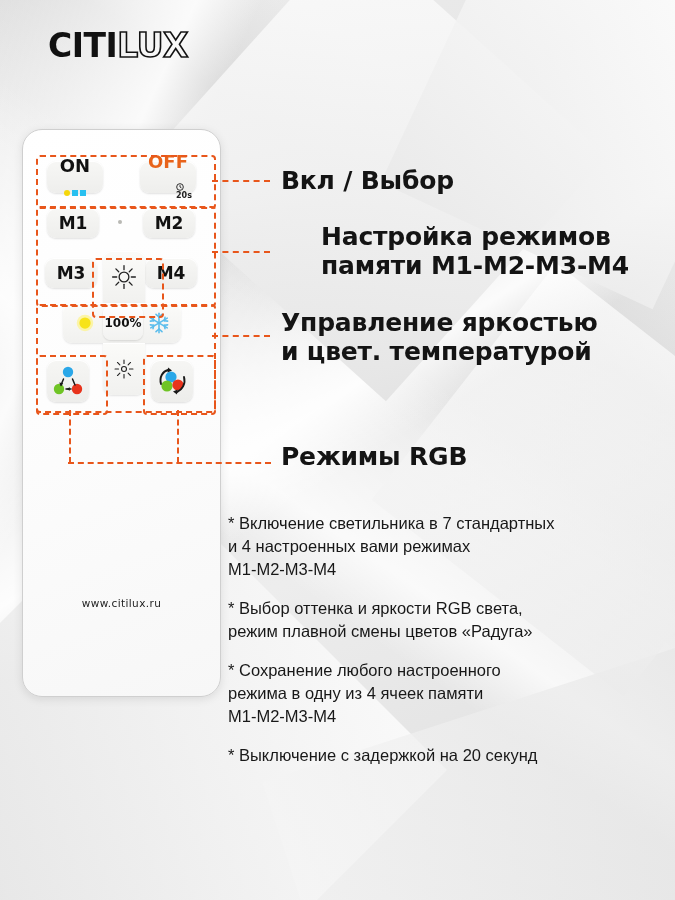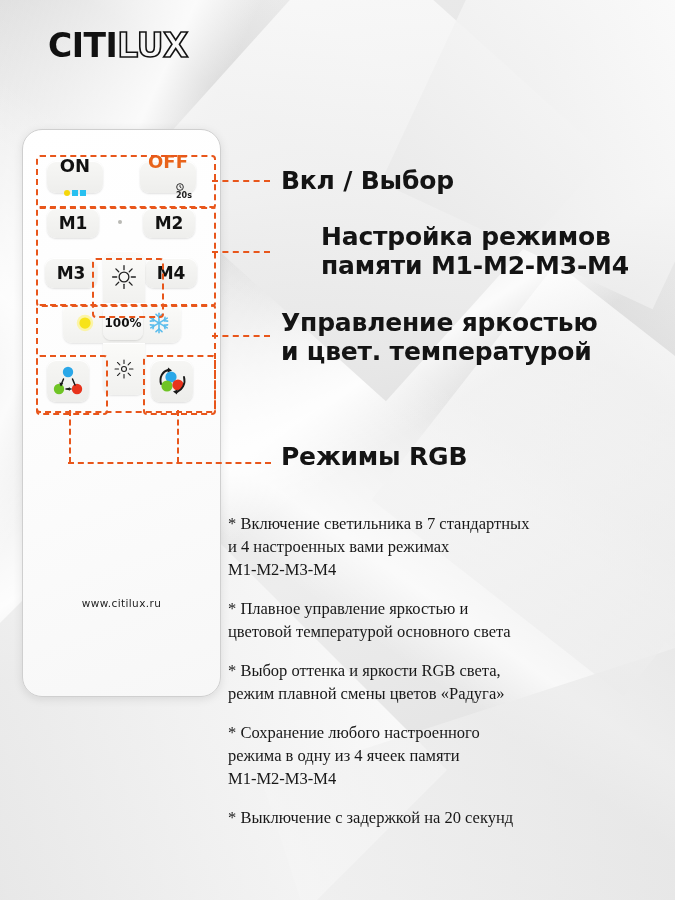--- a/index.html
+++ b/index.html
@@ -123,21 +123,21 @@
   .lbl{position:absolute;font-weight:bold;color:#141414;font-size:25px;
        line-height:29px;letter-spacing:-.2px;font-family:"DejaVu Sans",sans-serif;}
   #lb1{left:281px;top:166px;}
   #lb2{left:281px;top:222px;margin-left:40px;}
   #lb3{left:281px;top:308px;}
   #lb4{left:281px;top:442px;}
 
   
   #bullets{position:absolute;left:228px;top:512px;width:430px;}
   .bl{font-size:16.5px;line-height:23px;color:#181818;margin-bottom:16px;
-      font-family:Liberation Serif, serif;white-space:pre-line;}
+      font-family:Liberation Sans, sans-serif;white-space:pre-line;}
 </style>
 </head>
 <body>
 
 <div id="page">
 
   <div class="facet f1"></div>
   <div class="facet f2"></div>
   <div class="facet f3"></div>
   <div class="facet f4"></div>
@@ -290,22 +290,20 @@
   <div class="lbl" id="lb2" style="white-space:pre-line">Настройка режимов
 памяти M1-M2-M3-M4</div>
   <div class="lbl" id="lb4">Режимы RGB</div>
   <div class="lbl" id="lb3" style="white-space:pre-line">Управление яркостью
 и цвет. температурой</div>
 
   <div id="bullets">
     <div class="bl">* Включение светильника в 7 стандартных
 и 4 настроенных вами режимах
 M1-M2-M3-M4</div>
-    <div class="bl">* Плавное управление яркостью и
-цветовой температурой основного света</div>
     <div class="bl">* Выбор оттенка и яркости RGB света,
 режим плавной смены цветов «Радуга»</div>
     <div class="bl">* Сохранение любого настроенного
 режима  в одну из 4 ячеек памяти
 M1-M2-M3-M4</div>
     <div class="bl">* Выключение с задержкой на 20 секунд</div>
   </div>
 
 </div>
 

